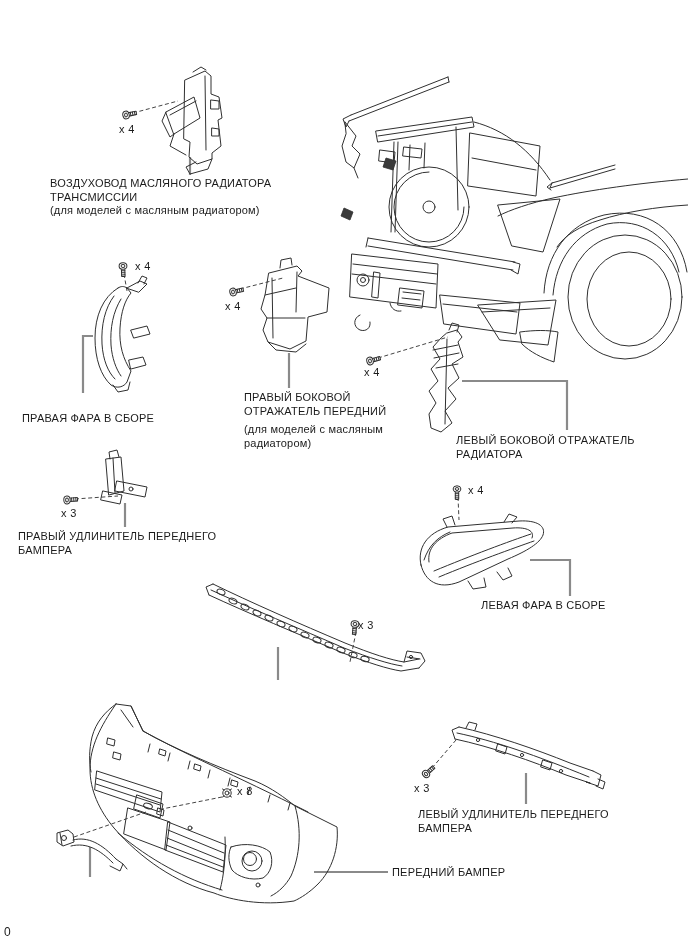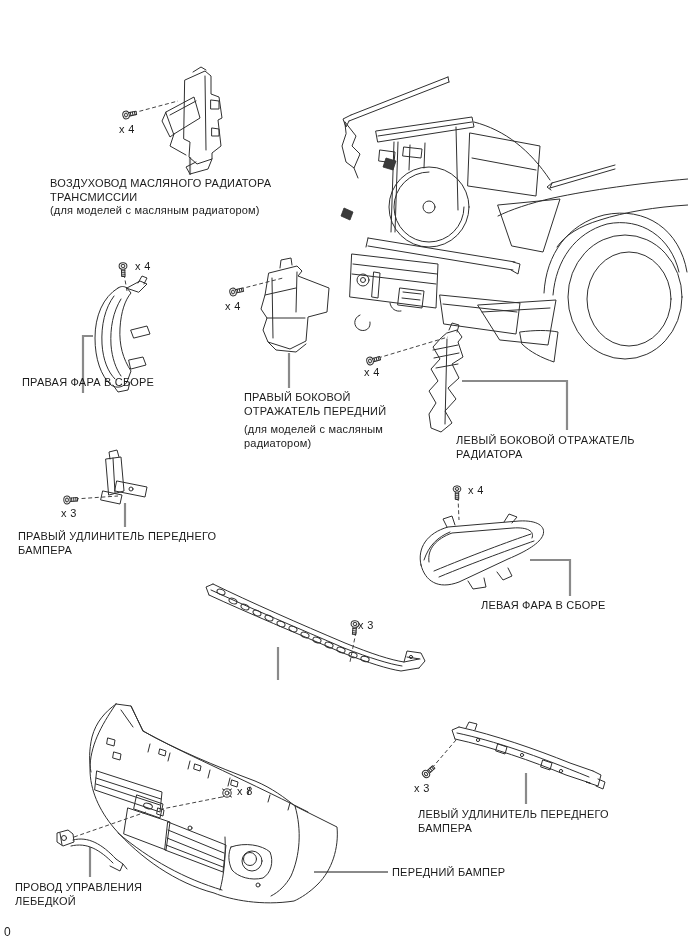--- a/index.html
+++ b/index.html
@@ -276,21 +276,21 @@
 </svg>
 
 <div class="label" style="left:50px;top:177px">
   <span>ВОЗДУХОВОД МАСЛЯНОГО РАДИАТОРА</span>
   <span>ТРАНСМИССИИ</span>
 </div>
 <div class="label" style="left:50px;top:204px">
   <span>(для моделей с масляным радиатором)</span>
 </div>
 
-<div class="label" style="left:22px;top:376px">
+<div class="label" style="left:22px;top:412px">
   <span>ПРАВАЯ ФАРА В СБОРЕ</span>
 </div>
 
 <div class="label" style="left:244px;top:391px">
   <span>ПРАВЫЙ БОКОВОЙ</span>
   <span>ОТРАЖАТЕЛЬ ПЕРЕДНИЙ</span>
 </div>
 <div class="label" style="left:244px;top:423px">
   <span>(для моделей с масляным</span>
   <span>радиатором)</span>
@@ -309,24 +309,20 @@
 <div class="label" style="left:481px;top:599px">
   <span>ЛЕВАЯ ФАРА В СБОРЕ</span>
 </div>
 
 
 <div class="label" style="left:418px;top:808px">
   <span>ЛЕВЫЙ УДЛИНИТЕЛЬ ПЕРЕДНЕГО</span>
   <span>БАМПЕРА</span>
 </div>
 
-<div class="label" style="left:15px;top:881px">
-  <span>ПРОВОД УПРАВЛЕНИЯ</span>
-  <span>ЛЕБЕДКОЙ</span>
-</div>
 
 <div class="label" style="left:392px;top:866px">
   <span>ПЕРЕДНИЙ БАМПЕР</span>
 </div>
 
 <span class="qty" style="left:119px;top:123px">x 4</span>
 <span class="qty" style="left:135px;top:260px">x 4</span>
 <span class="qty" style="left:225px;top:300px">x 4</span>
 <span class="qty" style="left:364px;top:366px">x 4</span>
 <span class="qty" style="left:61px;top:507px">x 3</span>

